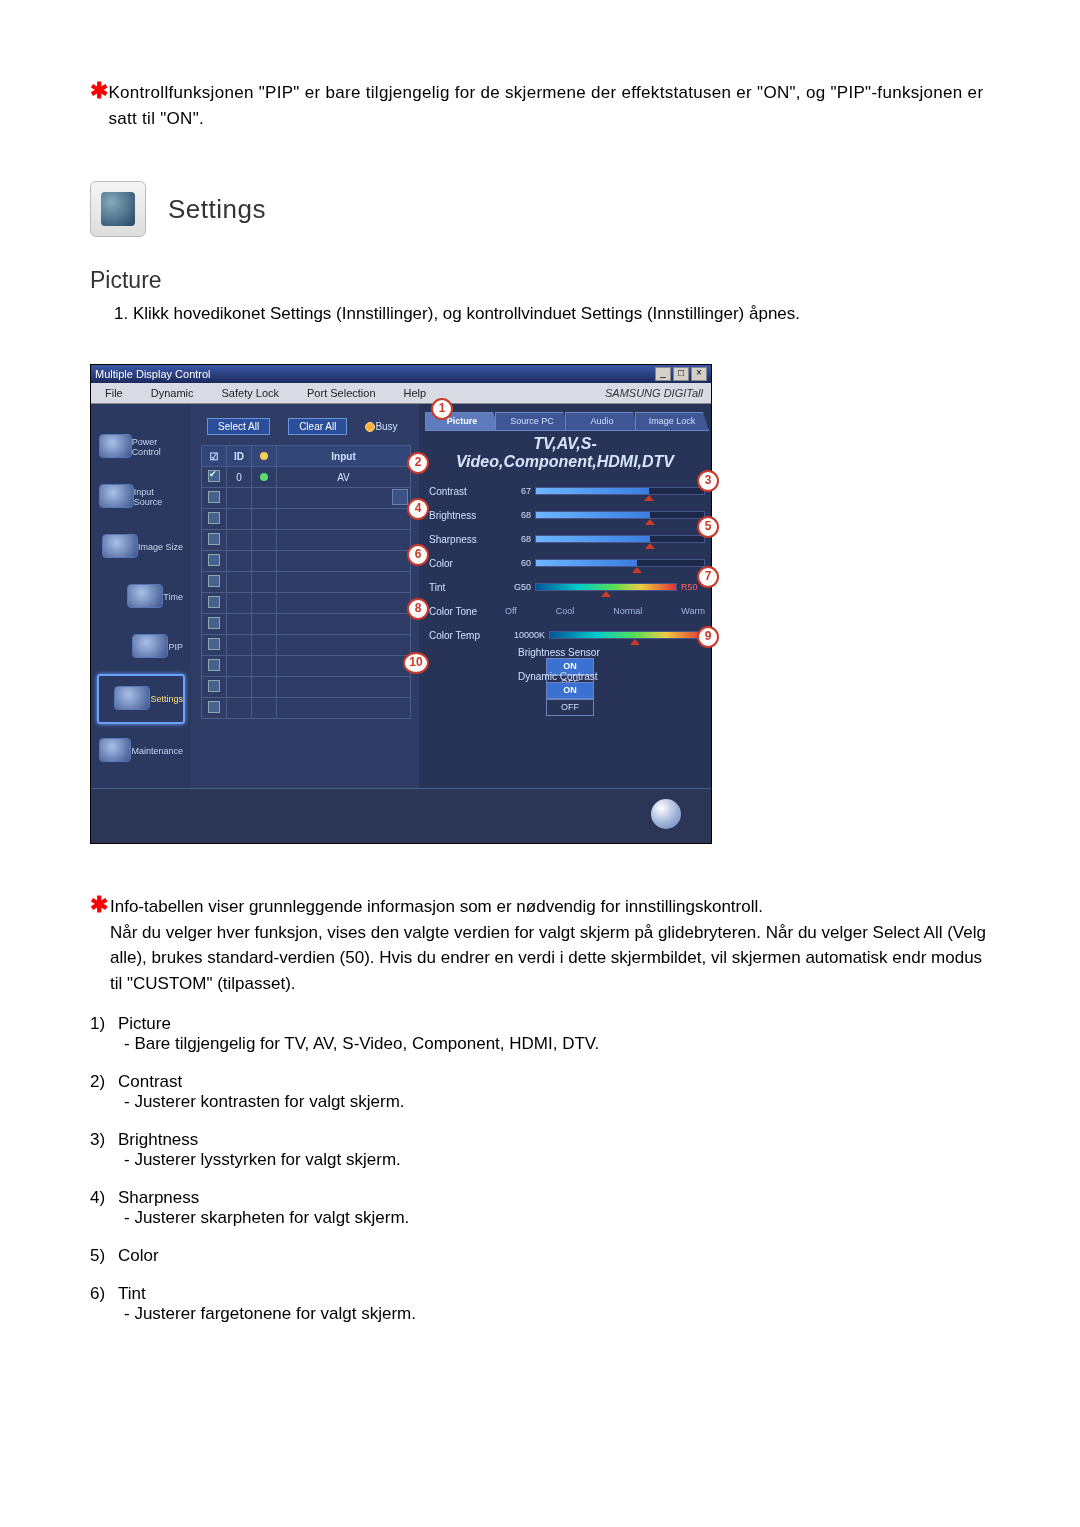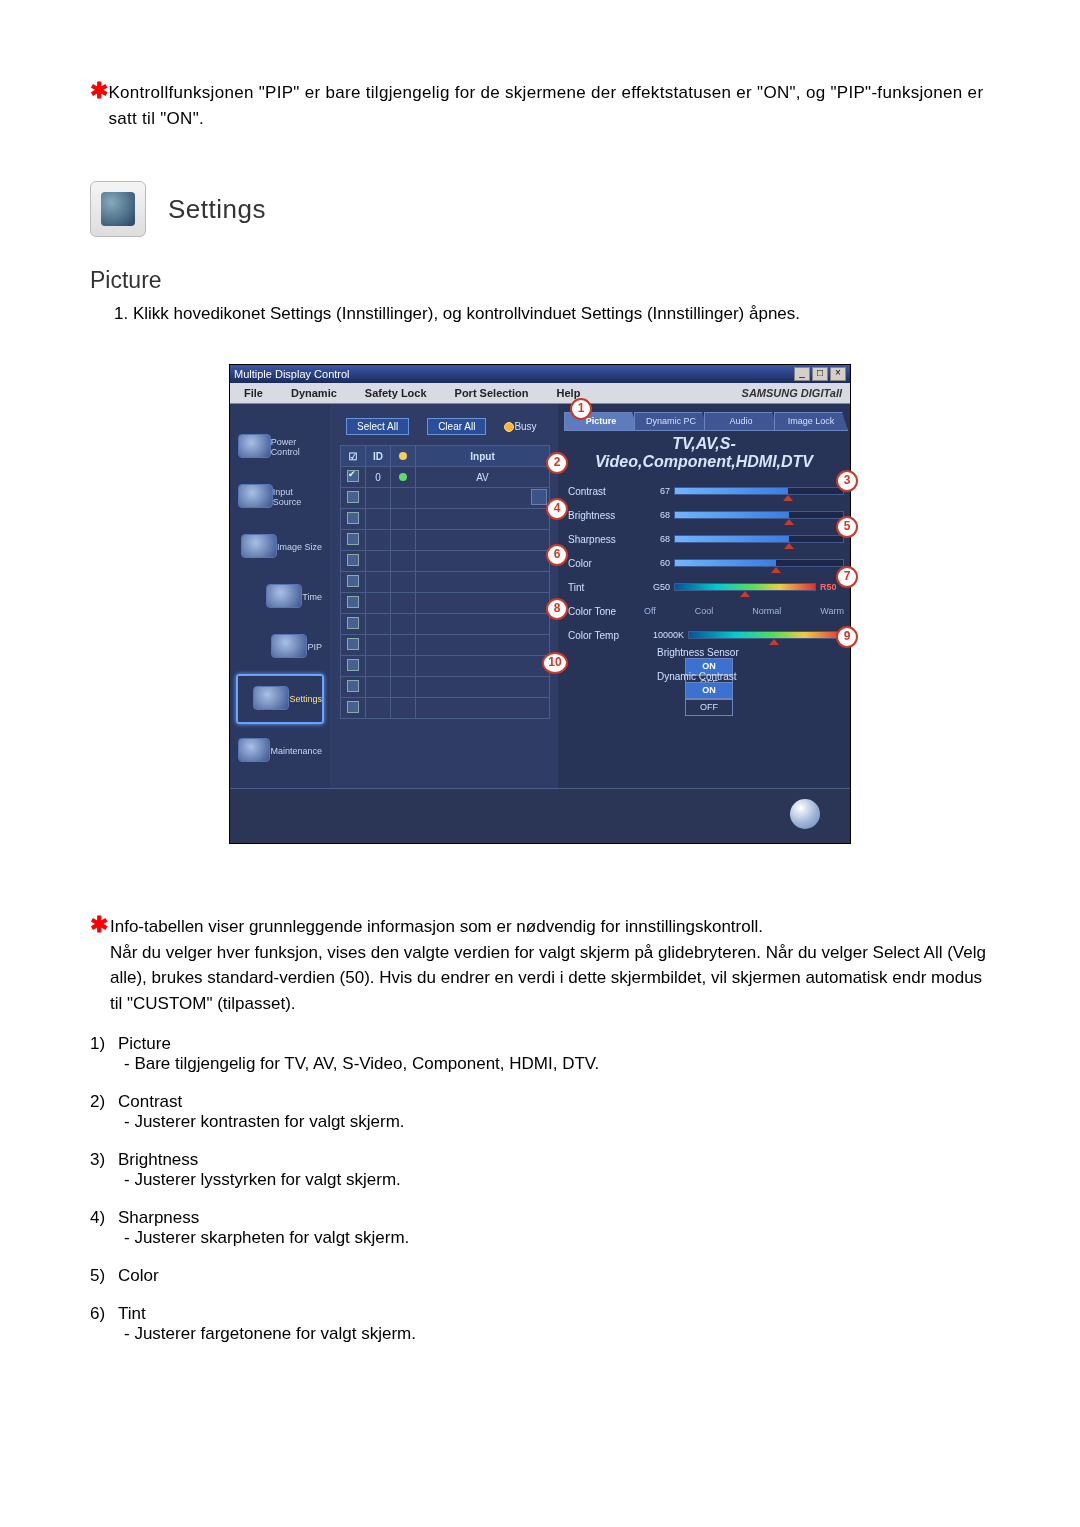--- a/index.html
+++ b/index.html
@@ -10,27 +10,27 @@
   .note-row .txt{font-size:17px;line-height:1.5;letter-spacing:.3px;}
   .sect-head{display:flex;align-items:center;margin:20px 0 30px 0;}
   .sect-head .cube{width:54px;height:54px;border:1px solid #bbb;border-radius:6px;margin-right:22px;
     background:linear-gradient(#f5f5f5,#ddd);position:relative;}
   .sect-head .cube::after{content:"";position:absolute;inset:10px;border-radius:4px;
     background:radial-gradient(circle at 30% 30%,#8ab,#246);}
   .sect-head h2{font-size:26px;font-weight:normal;color:#333;margin:0;letter-spacing:.5px;}
   h3.sub{font-size:23px;font-weight:normal;color:#333;margin:0 0 10px 0;}
   .intro-line{font-size:17px;margin:0 0 40px 24px;}
   
-  .shot-wrap{display:flex;justify-content:center;margin-bottom:70px;}
+  .shot-wrap{display:flex;justify-content:flex-start;margin-bottom:50px;}
   .shot{width:620px;border:1px solid #000;background:#2b3555;color:#d5e2f5;font-size:11px;position:relative;}
   .title-bar{height:18px;background:linear-gradient(#3b58a8,#1b2a5c);display:flex;align-items:center;padding:0 4px;color:#fff;}
   .title-bar .ti{flex:1;font-size:11px;}
   .title-bar .winbtn{width:14px;height:12px;border:1px solid #888;background:#d4d0c8;margin-left:2px;text-align:center;line-height:10px;color:#000;font-size:10px;}
   .menu-bar{height:20px;background:#d9dbe4;color:#222;border-bottom:1px solid #888;display:flex;align-items:center;}
-  .menu-bar span{padding:0 14px;font-size:11px;font-weight:bold;}
+  .menu-bar span{padding:0 14px;font-size:11px;}
   .menu-bar .brand{margin-left:auto;padding-right:8px;color:#333;font-style:italic;}
   .app-body{display:flex;background:#2b3555;}
   
   .nav{width:100px;background:#2b3860;padding:20px 0 10px 0;display:flex;flex-direction:column;align-items:center;}
   .nav .item{width:84px;height:46px;margin-bottom:4px;border-radius:3px;display:flex;flex-direction:row;align-items:center;justify-content:flex-end;font-size:9px;color:#c7d6ef;position:relative;}
   .nav .item .ic{width:34px;height:22px;border:1px solid #5776b5;border-radius:4px;margin-bottom:2px;
     background:radial-gradient(circle at 40% 35%,#a9c0e6,#3a558f);}
   .nav .item.sel{border:2px solid #69a2ff;box-shadow:0 0 4px #69a2ff;}
   .nav .item.sel span{color:#ffe37a;}
   
@@ -59,21 +59,21 @@
     clip-path:polygon(0 0,92% 0,100% 100%,0 100%);margin-right:-4px;}
   .tab.act{background:#5d7bbd;color:#fff;font-weight:bold;}
   .srcrow{text-align:center;font-size:16px;color:#d8e4fb;font-weight:bold;margin:4px 0 8px;font-style:italic;}
   .prow{display:flex;align-items:center;height:24px;position:relative;}
   .prow .lbl{width:76px;font-size:10px;color:#cfe0ff;padding-left:4px;}
   .prow .val{width:26px;font-size:9px;color:#cfe0ff;text-align:right;padding-right:4px;}
   .prow .bar{flex:1;height:6px;background:#1c274a;position:relative;border:1px solid #45588c;}
   .prow .bar .fill{height:100%;background:linear-gradient(90deg,#6fb5ff,#3a7de0);}
   .prow .bar .tri{position:absolute;top:7px;width:0;height:0;border-left:5px solid transparent;border-right:5px solid transparent;border-bottom:6px solid #cc3a2a;}
   .bar.grad .grad-bg{position:absolute;inset:0;background:linear-gradient(90deg,#059,#0cc 30%,#5d5 55%,#ec4 75%,#d33);}
-  .prow .rtxt{font-size:9px;color:#f66;padding-left:4px;width:24px;font-weight:bold;}
+  .prow .rtxt{font-size:9px;color:#f66;padding-left:4px;width:24px;}
   .ctone{display:flex;align-items:center;height:24px;}
   .ctone .lbl{width:76px;font-size:10px;color:#cfe0ff;padding-left:4px;}
   .ctone .opts{flex:1;display:flex;justify-content:space-between;font-size:9px;color:#9fb4df;}
   .btnrow{display:flex;align-items:center;height:24px;flex-direction:column;}
   .btnrow .lbl{width:98px;font-size:10px;color:#cfe0ff;padding-left:4px;}
   .pill{width:46px;height:15px;border:1px solid #6a84bf;text-align:center;font-size:9px;line-height:15px;margin-left:10px;color:#cfe0ff;}
   .pill.on{background:#3b72d1;color:#fff;font-weight:bold;}
   .bubble{position:absolute;width:18px;height:18px;border:2px solid #cc3a2a;border-radius:50%;
     background:#fff;color:#cc3a2a;font-weight:bold;font-size:12px;text-align:center;line-height:17px;}
   
@@ -245,21 +245,21 @@
                   <td></td>
                   <td></td>
                 </tr>
           </tbody>
             </table>
         </div>
 
         <div class="rpanel">
           <div class="tabs">
             <div class="tab act">Picture</div>
-            <div class="tab">Dynamic PC</div>
+            <div class="tab">Source PC</div>
             <div class="tab">Audio</div>
             <div class="tab">Image Lock</div>
           </div>
           <div class="srcrow">TV,AV,S-Video,Component,HDMI,DTV</div>
 
           <div class="prow">
             <div class="lbl">Contrast</div>
             <div class="val">67</div>
             <div class="bar">
                 <div class="fill" style="width:67%"></div>

